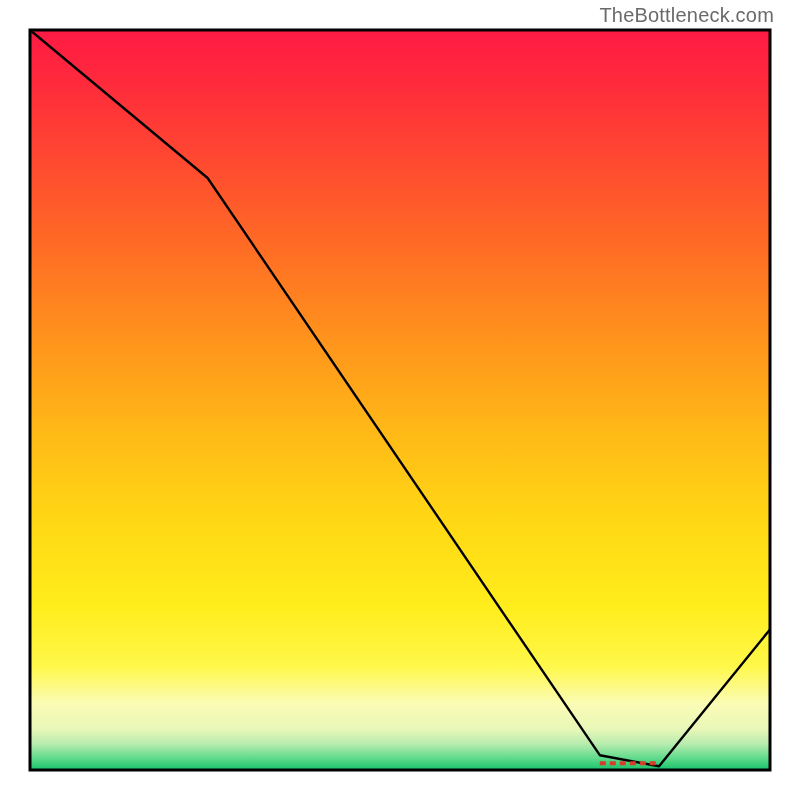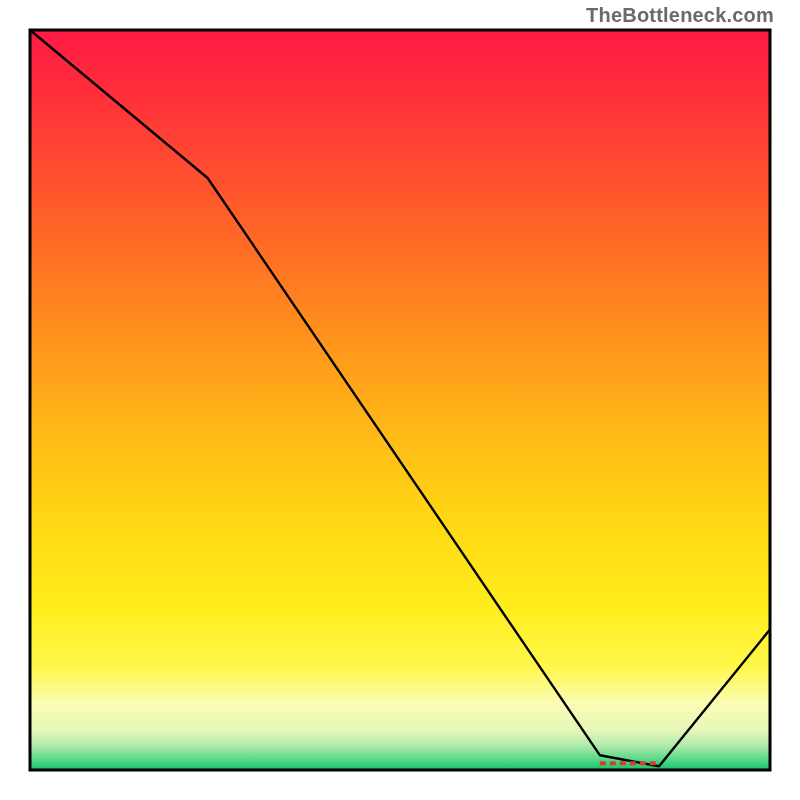--- a/index.html
+++ b/index.html
@@ -14,21 +14,21 @@
   .wrap {
     position: relative;
     width: 800px;
     height: 800px;
   }
   .watermark {
     position: absolute;
     top: 4px;
     right: 26px;
     font-size: 20px;
-    font-weight: 700;
+    font-weight: 400;
     color: #6a6a6a;
     letter-spacing: 0.2px;
   }
   svg {
     display: block;
   }
 </style>
 </head>
 <body>
 

